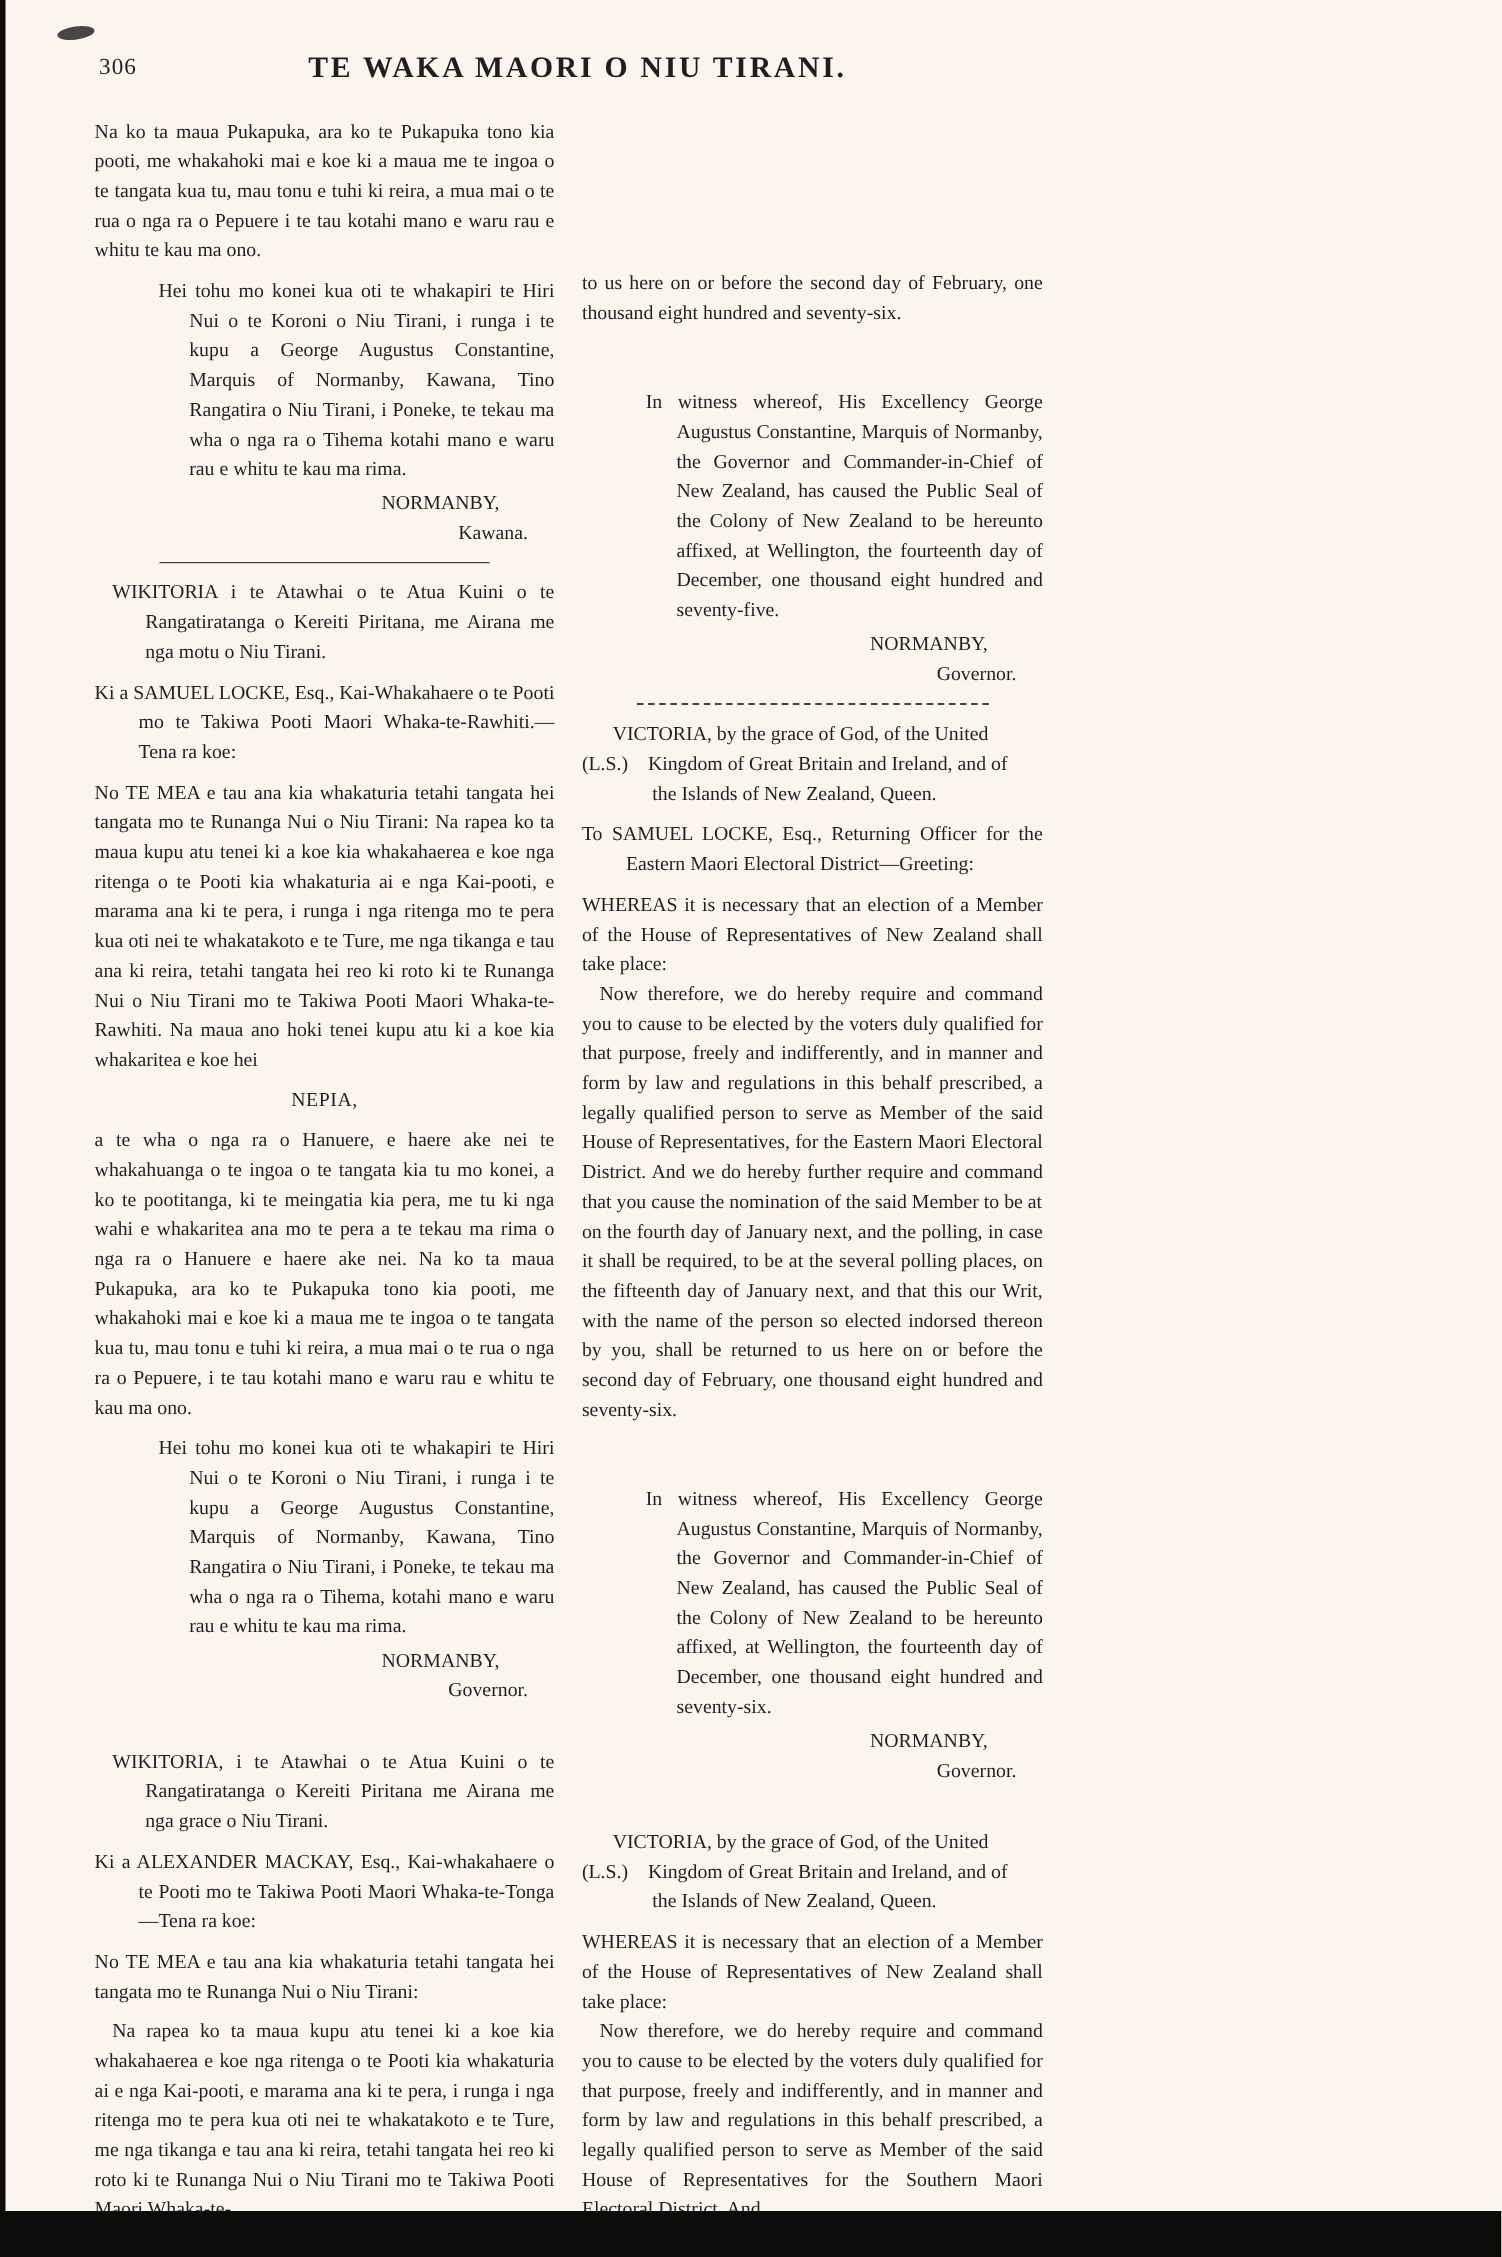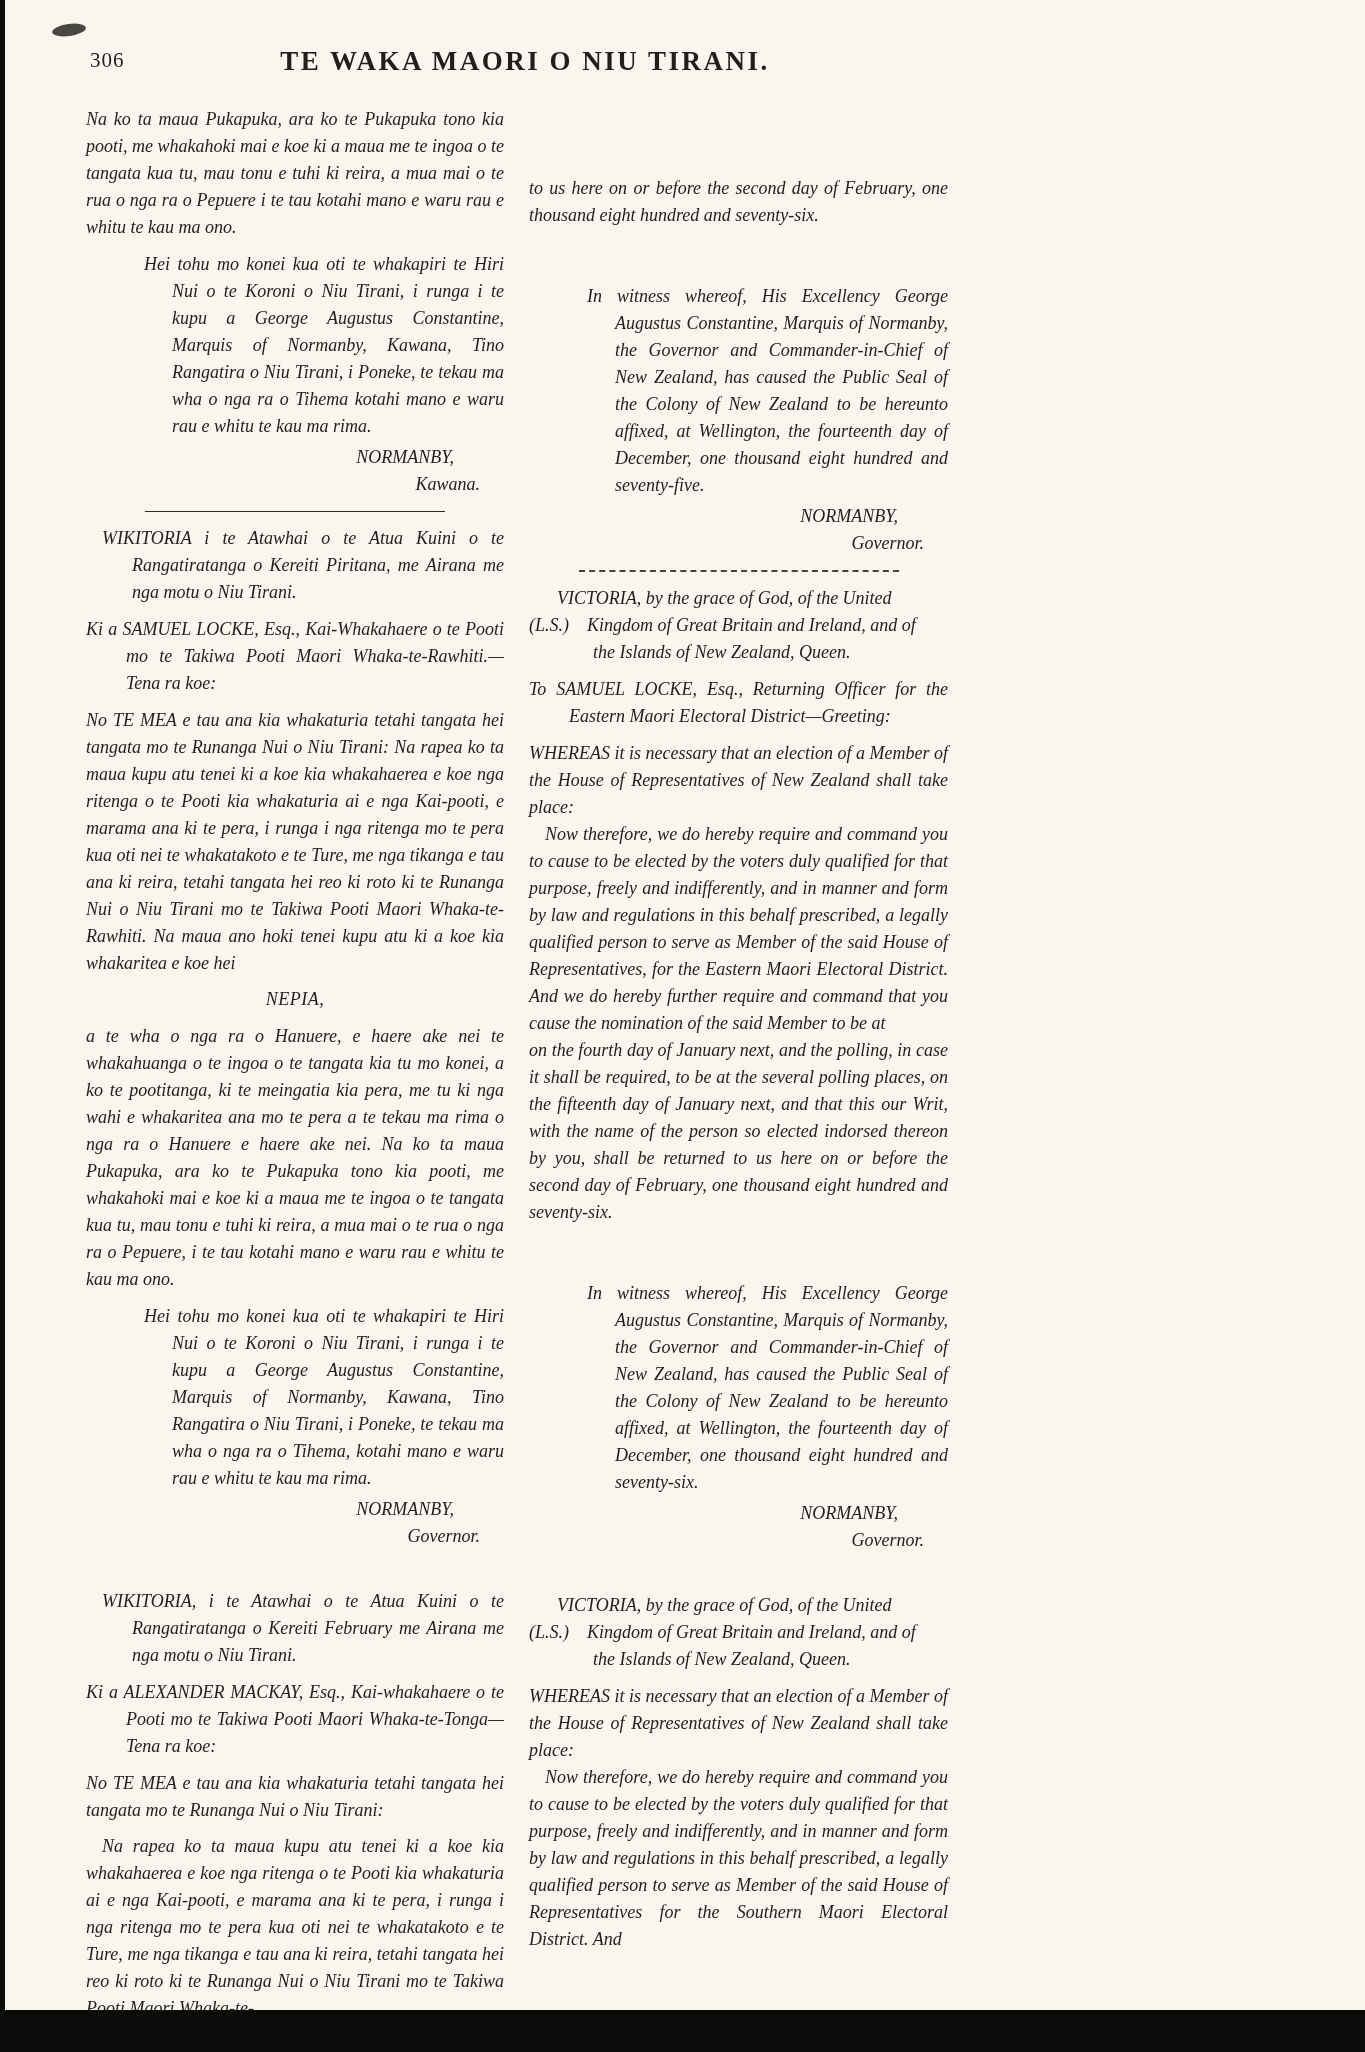--- a/index.html
+++ b/index.html
@@ -16,21 +16,21 @@
   .masthead { position:relative; height:58px; }
   .page-number {
     position:absolute; left:4px; top:14px;
     font-size:21px; font-weight:normal; letter-spacing:1px;
   }
   .paper-title {
     text-align:center; padding-top:12px;
     font-size:27px; font-weight:bold; letter-spacing:2.5px;
   }
 
-  .columns { display:flex; align-items:center; margin-top:14px;font-style:italic; }
+  .columns { display:flex; align-items:flex-end; margin-top:14px; }
   .col { font-size:18px; line-height:27px; }
   .col-left  { width:429px; padding-right:11px; }
   .divider   { width:1px; background:#3b382f; }
   .col-right { width:432px; padding-left:13px; }
 
   p { text-align:justify; margin:0; }
   .flow-indent  { text-indent:16px; }
   .hang    { padding-left:40px; text-indent:-40px; }
   .hang-in { padding-left:46px; text-indent:-30px; }
   .witness { margin-left:86px; text-indent:-28px; }
@@ -82,21 +82,21 @@
           <p class="hang-in">WIKITORIA i te Atawhai o te Atua Kuini o te Rangatiratanga o Kereiti Piritana, me Airana me nga motu o Niu Tirani.</p>
           <p class="hang sp-sm">Ki a SAMUEL LOCKE, Esq., Kai-Whakahaere o te Pooti mo te Takiwa Pooti Maori Whaka-te-Rawhiti.—Tena ra koe:</p>
           <p class="flow sp-sm">No TE MEA e tau ana kia whakaturia tetahi tangata hei tangata mo te Runanga Nui o Niu Tirani: Na rapea ko ta maua kupu atu tenei ki a koe kia whakahaerea e koe nga ritenga o te Pooti kia whakaturia ai e nga Kai-pooti, e marama ana ki te pera, i runga i nga ritenga mo te pera kua oti nei te whakatakoto e te Ture, me nga tikanga e tau ana ki reira, tetahi tangata hei reo ki roto ki te Runanga Nui o Niu Tirani mo te Takiwa Pooti Maori Whaka-te-Rawhiti. Na maua ano hoki tenei kupu atu ki a koe kia whakaritea e koe hei</p>
           <p class="center sp-md">NEPIA,</p>
           <p class="flow sp-sm">a te wha o nga ra o Hanuere, e haere ake nei te whakahuanga o te ingoa o te tangata kia tu mo konei, a ko te pootitanga, ki te meingatia kia pera, me tu ki nga wahi e whakaritea ana mo te pera a te tekau ma rima o nga ra o Hanuere e haere ake nei. Na ko ta maua Pukapuka, ara ko te Pukapuka tono kia pooti, me whakahoki mai e koe ki a maua me te ingoa o te tangata kua tu, mau tonu e tuhi ki reira, a mua mai o te rua o nga ra o Pepuere, i te tau kotahi mano e waru rau e whitu te kau ma ono.</p>
           <p class="witness sp-sm">Hei tohu mo konei kua oti te whakapiri te Hiri Nui o te Koroni o Niu Tirani, i runga i te kupu a George Augustus Constantine, Marquis of Normanby, Kawana, Tino Rangatira o Niu Tirani, i Poneke, te tekau ma wha o nga ra o Tihema, kotahi mano e waru rau e whitu te kau ma rima.</p>
           <div class="sig">
             <div class="sig-name">NORMANBY,</div>
             <div class="sig-role">Governor.</div>
           </div>
-          <p class="hang-in sp-lg">WIKITORIA, i te Atawhai o te Atua Kuini o te Rangatiratanga o Kereiti February me Airana me nga motu o Niu Tirani.</p>
+          <p class="hang-in sp-lg">WIKITORIA, i te Atawhai o te Atua Kuini o te Rangatiratanga o Kereiti Piritana me Airana me nga grace o Niu Tirani.</p>
           <p class="hang sp-sm">Ki a ALEXANDER MACKAY, Esq., Kai-whakahaere o te Pooti mo te Takiwa Pooti Maori Whaka-te-Tonga—Tena ra koe:</p>
           <p class="flow sp-sm">No TE MEA e tau ana kia whakaturia tetahi tangata hei tangata mo te Runanga Nui o Niu Tirani:</p>
           <p class="flow-indent sp-md">Na rapea ko ta maua kupu atu tenei ki a koe kia whakahaerea e koe nga ritenga o te Pooti kia whakaturia ai e nga Kai-pooti, e marama ana ki te pera, i runga i nga ritenga mo te pera kua oti nei te whakatakoto e te Ture, me nga tikanga e tau ana ki reira, tetahi tangata hei reo ki roto ki te Runanga Nui o Niu Tirani mo te Takiwa Pooti Maori Whaka-te-</p>
         </div>
       <div class="divider"></div>
       <div class="col col-right">
           <p class="flow">to us here on or before the second day of February, one thousand eight hundred and seventy-six.</p>
           <p class="witness sp-xl">In witness whereof, His Excellency George Augustus Constantine, Marquis of Normanby, the Governor and Commander-in-Chief of New Zealand, has caused the Public Seal of the Colony of New Zealand to be hereunto affixed, at Wellington, the fourteenth day of December, one thousand eight hundred and seventy-five.</p>
           <div class="sig">
             <div class="sig-name">NORMANBY,</div>

